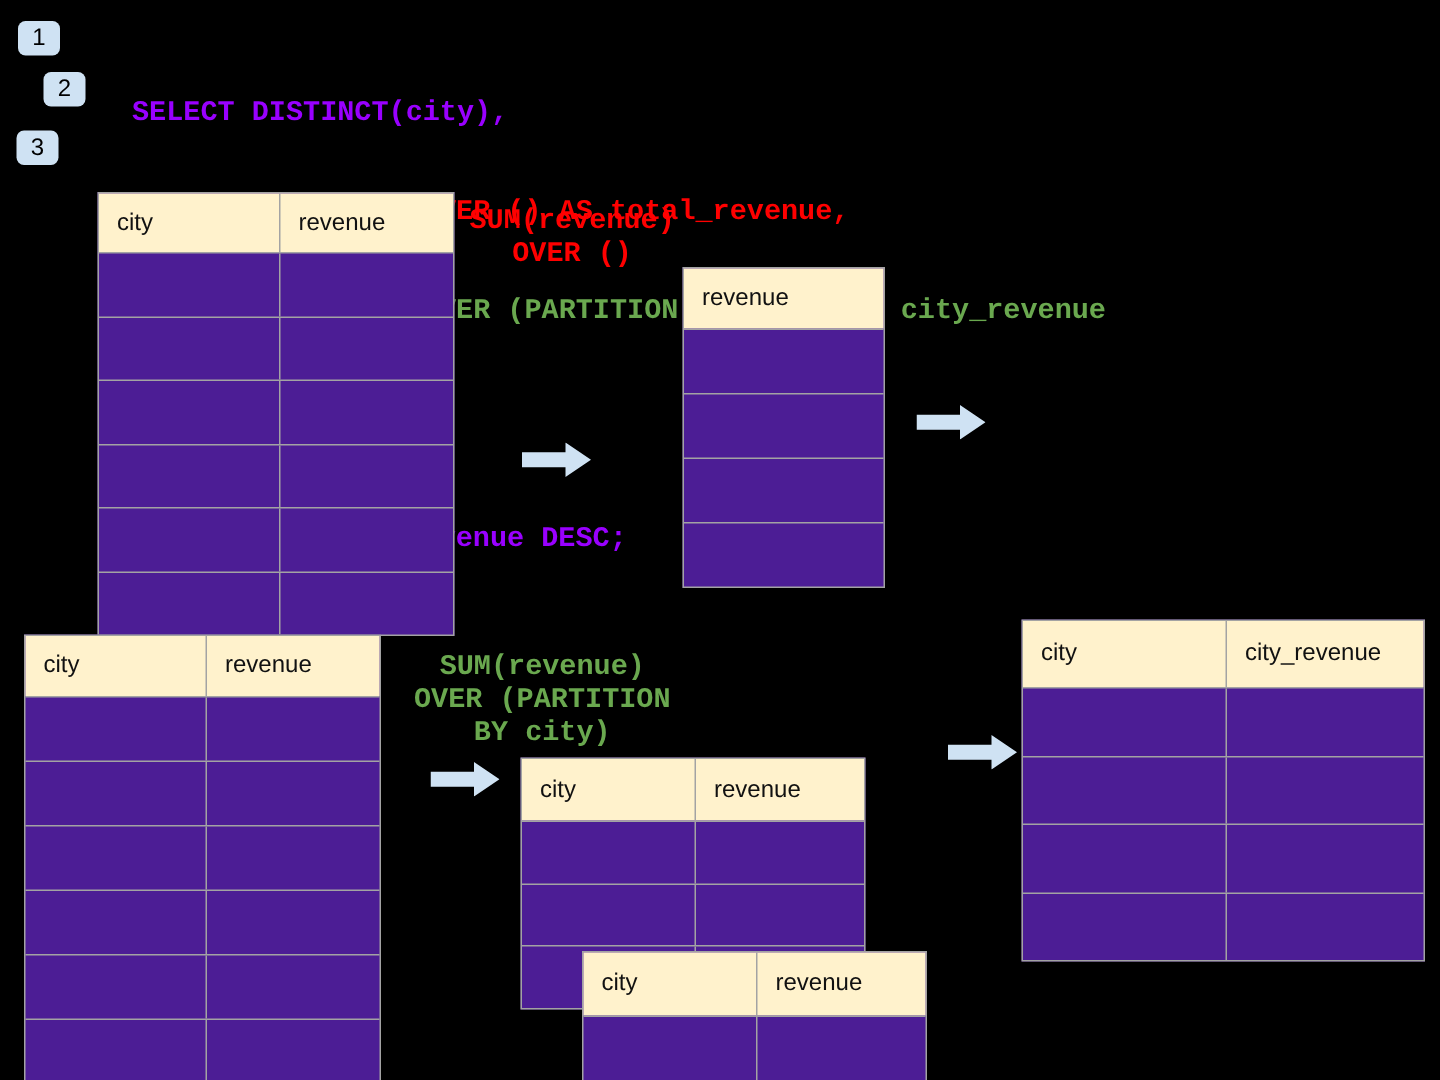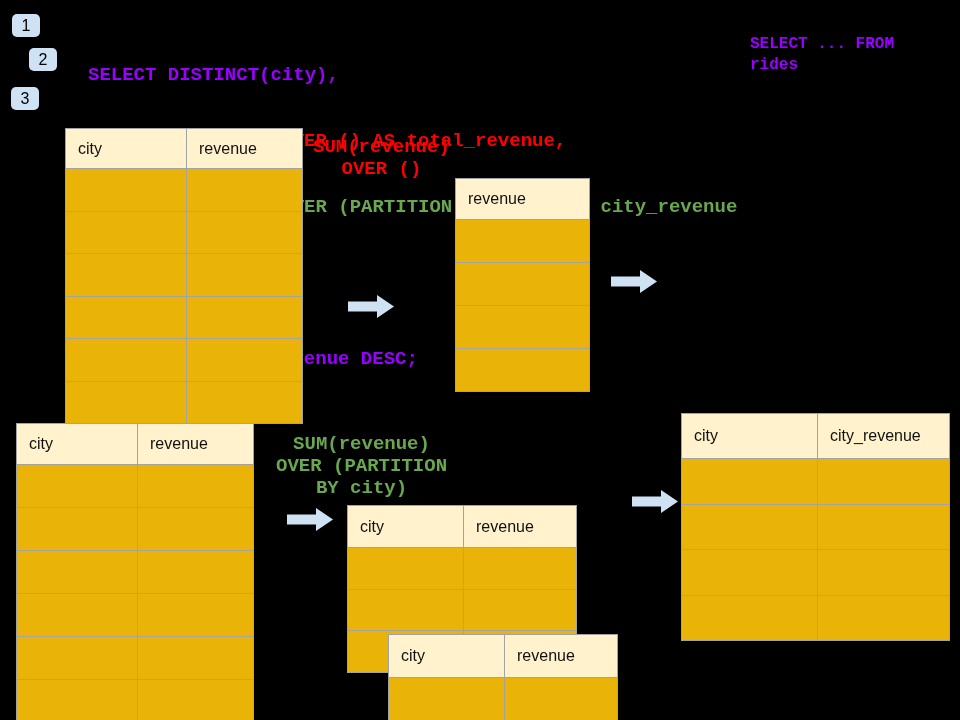--- a/index.html
+++ b/index.html
@@ -24,21 +24,21 @@
   .side-note{position:absolute;left:750px;top:34px;
              font:bold 16px "Liberation Mono","DejaVu Sans Mono",monospace;
              line-height:21px;white-space:pre;color:var(--purple);}
 
   .ann{position:absolute;font:bold 19px "Liberation Mono","DejaVu Sans Mono",monospace;
        line-height:22px;white-space:pre;text-align:center;}
   #ann-total{left:313px;top:136px;}
   #ann-partition{left:276px;top:433px;}
 
   
-  .tbl{position:absolute;box-sizing:border-box;border:1px solid var(--table_border);background:#eab308;}
+  .tbl{position:absolute;box-sizing:border-box;border:1px solid var(--table_border);background:#4c1d95;}
   .thead{display:grid;grid-template-columns:var(--cols);height:var(--hh);background:var(--table_header_bg);}
   .th{display:flex;align-items:center;padding-left:12px;
       font:16px "Liberation Sans",sans-serif;color:var(--header_text);overflow:hidden;}
   .th + .th{border-left:1px solid var(--table_border);}
   .trow{display:grid;grid-template-columns:var(--cols);height:var(--rh);
         border-top:1px solid var(--table_border);}
   .tcell + .tcell{border-left:1px solid var(--table_border);}
 
   
   .arrow{position:absolute;}
@@ -54,22 +54,20 @@
   <div class="badge" style="left:11px;top:87px">3</div>
 
   <div class="code">
     <div class="purple">SELECT DISTINCT(city),</div>
     <div class="red ind1">SUM(revenue) OVER () AS total_revenue,</div>
     <div class="green ind1">SUM(revenue) OVER (PARTITION BY city) as city_revenue</div>
     <div class="purple ind2">FROM rides</div>
     <div class="purple ind2">ORDER by city_revenue DESC;</div>
   </div>
 
-  <div class="side-note">SELECT ... FROM
-rides</div>
 
   <div class="ann red" id="ann-total">SUM(revenue)
 OVER ()</div>
   <div class="ann green" id="ann-partition">SUM(revenue)
 OVER (PARTITION
 BY city)</div>
 
   <div class="tbl" style="left:65px;top:128px;width:238px;--cols:120px 1fr;--hh:39px;--rh:41.5px">
     <div class="thead">
       <div class="th">city</div>

